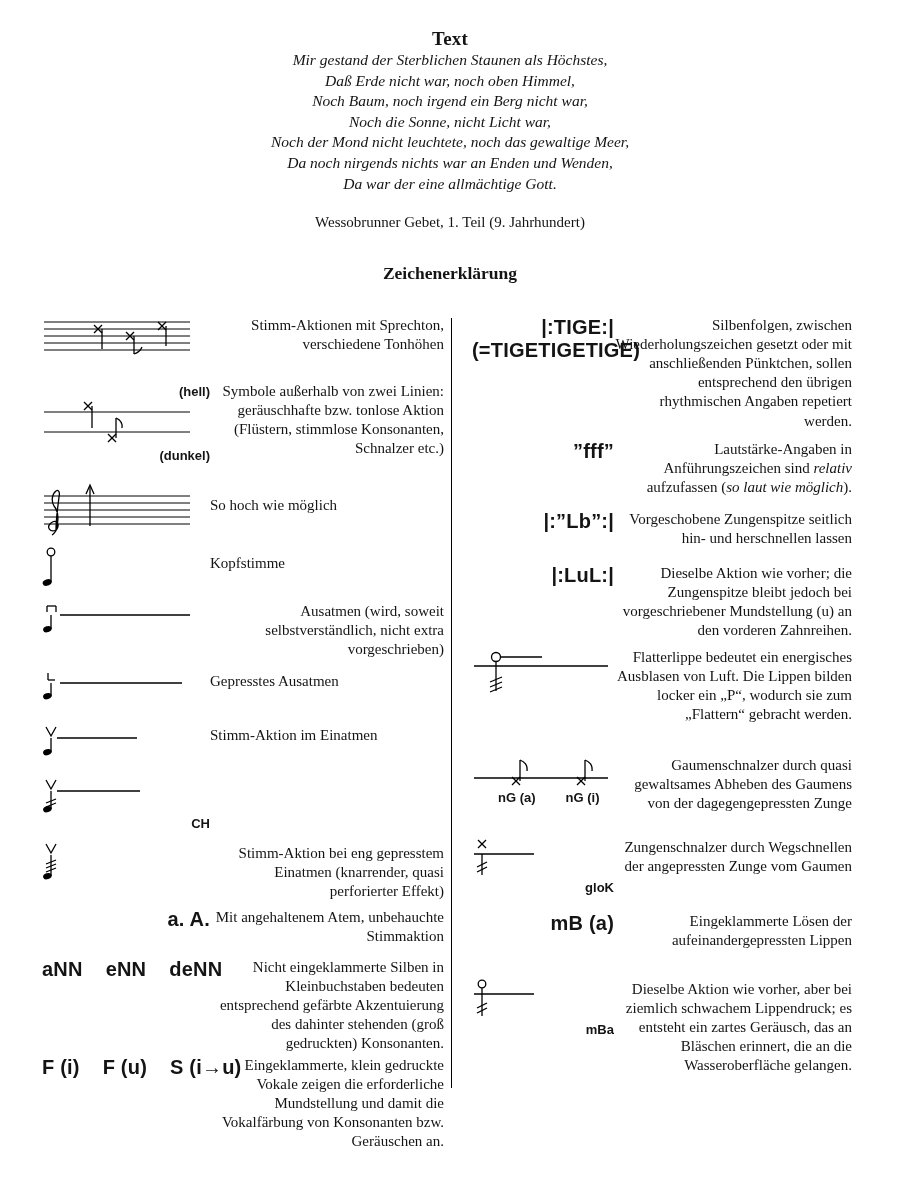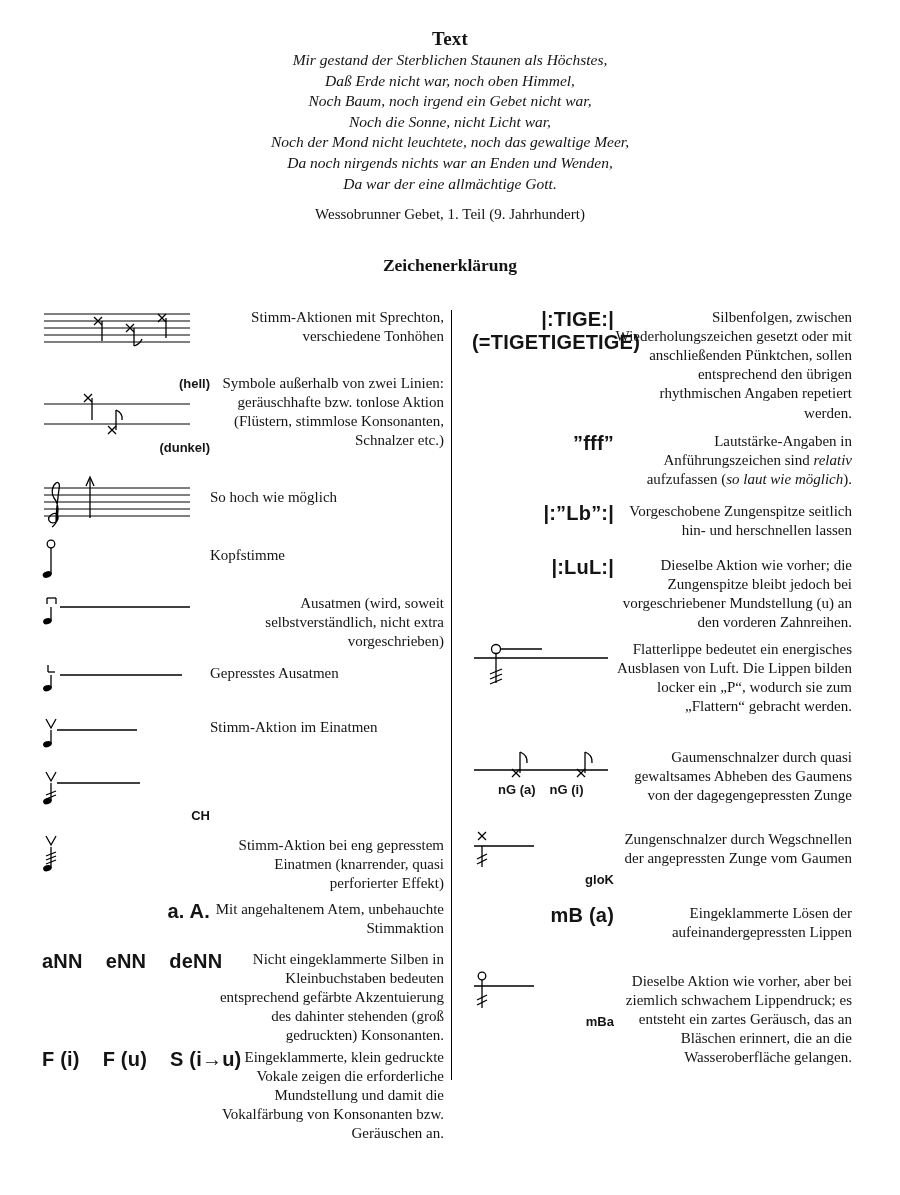--- a/index.html
+++ b/index.html
@@ -1,21 +1,21 @@
 <!DOCTYPE html>
 <html><head>
 <meta charset="utf-8">
 <style>
   * { margin:0; padding:0; box-sizing:border-box; }
   html,body { background:#ffffff; }
   body { width:900px; height:1195px; font-family:"Liberation Serif", serif; color:#141414; overflow:hidden; }
   .page { width:100%; height:100%; padding:28px 42px 16px; position:relative; }
   .doc-title { text-align:center; font-size:19px; font-weight:700; margin-bottom:0; letter-spacing:0.2px; }
   .poem { text-align:center; font-style:italic; font-size:15.5px; line-height:1.33; }
-  .attribution { text-align:center; font-style:normal; font-size:15px; margin-top:12px; }
+  .attribution { text-align:center; font-style:normal; font-size:15px; margin-top:20px; }
   .legend-title { text-align:center; font-size:17.5px; font-weight:700; margin-top:32px; margin-bottom:32px; }
   .legend { position:relative; display:flex; }
   .divider { position:absolute; left:50.1%; top:2px; bottom:64px; width:1.5px; background:#000; }
   .col { width:50%;text-align:right; }
   .col.right { padding-left:22px; }
   .row { display:flex; align-items:flex-start; }
   .sym { flex:none; width:168px; position:relative; }
   .col.right .sym { width:142px; }
   .desc { font-size:15px; line-height:1.27; padding-right:6px; }
   .symtext { font-family:"Liberation Sans", sans-serif; font-weight:700; font-size:20px; white-space:pre; letter-spacing:0.2px; }
@@ -36,21 +36,21 @@
 </head>
 <body>
 
 <div class="page">
 
   <div class="doc-title">Text</div>
 
   <div class="poem">
     <div>Mir gestand der Sterblichen Staunen als Höchstes,</div>
     <div>Daß Erde nicht war, noch oben Himmel,</div>
-    <div>Noch Baum, noch irgend ein Gebet nicht war,</div>
+    <div>Noch Baum, noch irgend ein Berg nicht war,</div>
     <div>Noch die Sonne, nicht Licht war,</div>
     <div>Noch der Mond nicht leuchtete, noch das gewaltige Meer,</div>
     <div>Da noch nirgends nichts war an Enden und Wenden,</div>
     <div>Da war der eine allmächtige Gott.</div>
   </div>
   <div class="attribution">Wessobrunner Gebet, 1. Teil (9. Jahrhundert)</div>
 
   <div class="legend-title">Zeichenerklärung</div>
 
   <div class="legend">
@@ -295,21 +295,21 @@
               <line x1="48" y1="4" x2="48" y2="25"></line>
               <path d="M48 4 q8 3 7 11"></path>
               <line x1="40" y1="21" x2="48" y2="29"></line>
                 <line x1="48" y1="21" x2="40" y2="29"></line>
               <line x1="113" y1="4" x2="113" y2="25"></line>
               <path d="M113 4 q8 3 7 11"></path>
               <line x1="105" y1="21" x2="113" y2="29"></line>
                 <line x1="113" y1="21" x2="105" y2="29"></line>
             </g>
           </svg>
-          <div style="display:flex; gap:14px; padding-left:26px; margin-top:3px">
+          <div style="display:flex; gap:30px; padding-left:26px; margin-top:3px">
             <span class="slabel">nG (a)</span>
             <span class="slabel">nG (i)</span>
           </div>
         </div>
         <div class="desc">Gaumenschnalzer durch quasi gewaltsames Abheben des Gaumens von der dagegengepressten Zunge</div>
       </div>
 
       <div class="row R7">
         <div class="sym">
           <svg width="70" height="40" viewBox="0 0 70 40">

